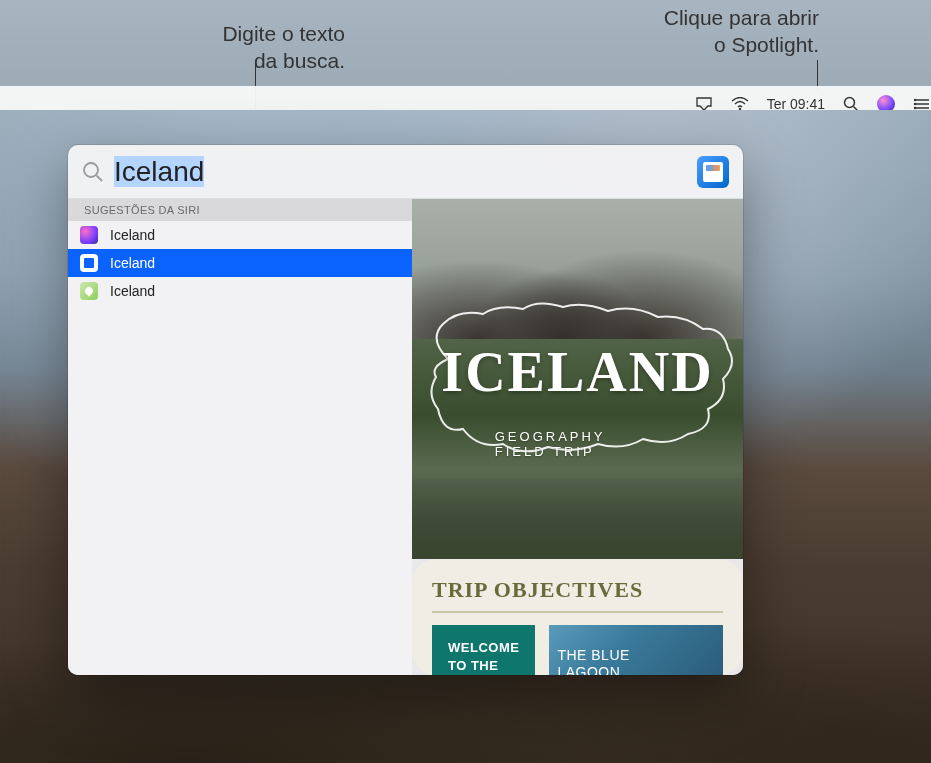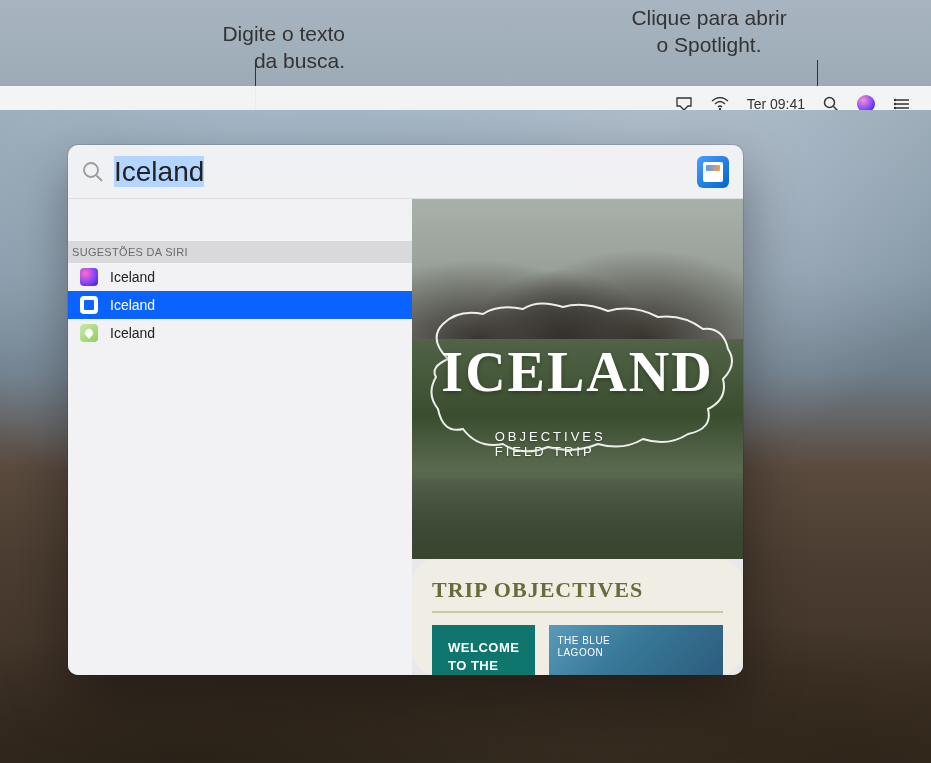--- a/index.html
+++ b/index.html
@@ -10,40 +10,40 @@
       overflow: hidden;
       position: relative;
       background: linear-gradient(to bottom, #a8b5c0 0%, #8a9aa8 30%, #6b5a4a 60%, #4a3a2e 100%);
     }
     
     .callout {
       position: absolute;
       font-size: 21px;
       color: #333;
       line-height: 1.3;
-      text-align: center;
+      text-align: right;
     }
     .callout-line {
       position: absolute;
       background: #333;
       width: 1px;
     }
     
     .menubar {
       position: absolute;
       top: 86px;
       left: 0;
       right: 0;
       height: 36px;
       background: rgba(248,248,248,0.95);
       border-bottom: 1px solid rgba(0,0,0,0.1);
       display: flex;
       justify-content: flex-end;
       align-items: center;
-      padding-right: 20px;
+      padding-right: 0;
       gap: 18px;
       font-size: 14px;
       color: #333;
     }
     .menubar-item { display: flex; align-items: center; }
     
     .desktop {
       position: absolute;
       top: 110px;
       left: 0;
@@ -139,23 +139,22 @@
     }
     .section-header {
       height: 22px;
       background: #d9d9dc;
       color: #6a6a6e;
       font-size: 11px;
       font-weight: 500;
       letter-spacing: 0.3px;
       display: flex;
       align-items: center;
-      padding-left: 4px;
+      padding-left: 16px;
       text-transform: uppercase;
-      margin-top: 42px;
     }
     .result-row {
       height: 28px;
       display: flex;
       align-items: center;
       padding-left: 12px;
       font-size: 14px;
       color: #222;
       gap: 12px;
     }
@@ -305,23 +304,23 @@
       font-weight: 600;
       letter-spacing: 0.5px;
       line-height: 1.4;
     }
     .lagoon-box {
       width: 190px;
       height: 60px;
       background: linear-gradient(135deg, #5a9aba 0%, #3a7a9a 40%, #2a5a7a 100%);
       position: relative;
       color: #fff;
-      font-size: 10px;
+      font-size: 14px;
       letter-spacing: 0.5px;
-      padding: 10px 8px;
+      padding: 22px 8px;
       line-height: 1.2;
     }
     
     svg { display: block; }
   </style>
 </head>
 <body>
 
 <div class="callout" style="top:20px; left:165px; width:180px; text-align:right">
   <span style="white-space:pre-line">Digite o texto
@@ -405,21 +404,21 @@
       </div>
 
     </div>
 
     <div class="preview">
       <div class="slide1">
         <svg class="iceland-outline" viewBox="0 0 380 200">
           <path d="M 60 80 Q 40 60 55 45 Q 70 30 95 35 Q 110 25 135 30 Q 150 20 175 28 Q 195 22 220 32 Q 245 25 270 38 Q 295 35 315 50 Q 335 48 340 70 Q 350 85 335 100 Q 340 120 320 130 Q 325 150 300 155 Q 280 168 255 160 Q 235 172 210 165 Q 185 175 160 168 Q 135 178 115 165 Q 90 170 75 150 Q 55 155 50 130 Q 38 115 48 98 Q 42 88 60 80 Z" fill="none" stroke="#fff" stroke-width="2" opacity="0.9"></path>
         </svg>
         <div class="iceland-title">ICELAND</div>
-        <div class="iceland-sub">OBJECTIVES FIELD TRIP</div>
+        <div class="iceland-sub">GEOGRAPHY FIELD TRIP</div>
       </div>
       <div class="slide2">
         <div class="trip-title">TRIP OBJECTIVES</div>
         <div class="slide2-row">
           <div class="welcome-box">WELCOME TO THE LAND OF FIRE AND ICE</div>
           <div class="lagoon-box">
             <span style="white-space:pre-line">THE BLUE
 LAGOON</span>
           </div>
         </div>

